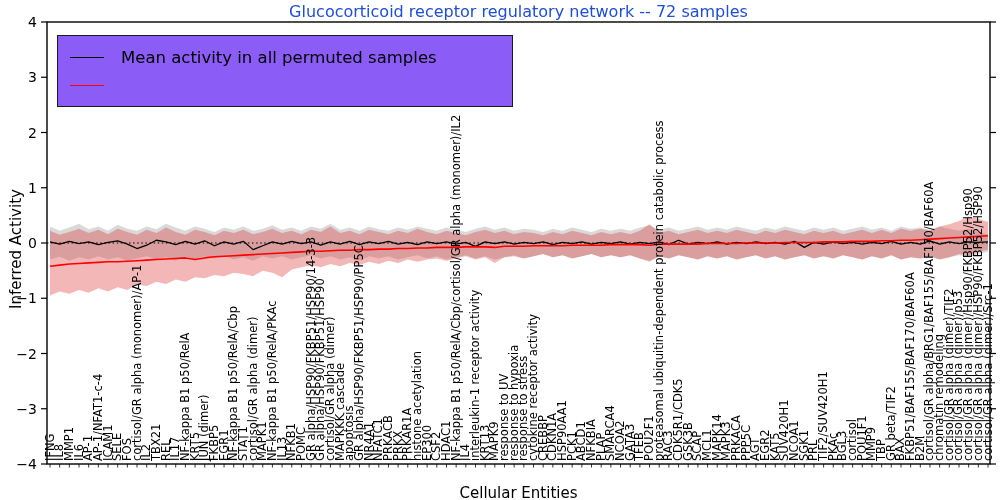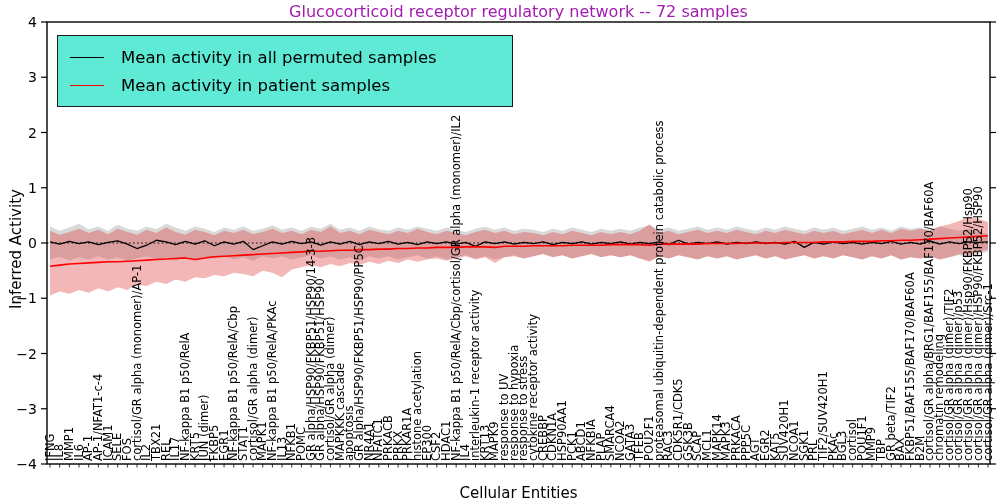--- a/index.html
+++ b/index.html
@@ -1,24 +1,24 @@
 <!DOCTYPE html>
 <html><head>
 <meta charset="utf-8">
 <style>
   html,body{margin:0;padding:0;background:#fff;}
   #figure{position:relative;width:1000px;height:500px;background:#ffffff;
           font-family:"DejaVu Sans","Liberation Sans",sans-serif;color:#000;overflow:hidden;}
   #plot-svg{position:absolute;left:0;top:0;}
   .fig-title{position:absolute;left:47px;top:2px;width:943px;text-align:center;
-             font-size:16px;color:#a21caf;white-space:nowrap;}
+             font-size:16px;color:#1d4ed8;white-space:nowrap;}
   .xlabel{position:absolute;left:47px;top:477px;width:943px;text-align:center;font-size:15px;margin-top:7px;}
   .ylabel{position:absolute;left:-69px;top:240px;width:170px;text-align:center;
           font-size:15px;transform:rotate(-90deg);}
-  .legend{position:absolute;left:57px;top:35px;width:456px;background:#5eead4;
+  .legend{position:absolute;left:57px;top:35px;width:456px;background:#8b5cf6;
           border:1.6px solid #1a1a1a;box-sizing:border-box;padding:7px 12px 7px 12px;z-index:5;}
   .legend-row{display:flex;align-items:center;height:28px;}
   .legend-swatch{display:inline-block;width:34px;height:0;border-top:1.6px solid #000;
                  margin-right:17px;flex:0 0 auto;}
   .legend-label{font-size:16.5px;white-space:nowrap;}
 </style>
 </head>
 <body>
 
 <div id="figure">
@@ -258,16 +258,15 @@
   <div class="ylabel">Inferred Activity</div>
   <div class="xlabel">Cellular Entities</div>
 
   <div class="legend">
     <div class="legend-row">
       <span class="legend-swatch" style="border-top-color: rgb(0, 0, 0);"></span>
       <span class="legend-label">Mean activity in all permuted samples</span>
     </div>
     <div class="legend-row">
       <span class="legend-swatch" style="border-top-color: rgb(255, 0, 0);"></span>
-      <span class="legend-label">Mean activity in patient samples</span>
     </div>
   </div>
 </div>
 
 </body></html>

